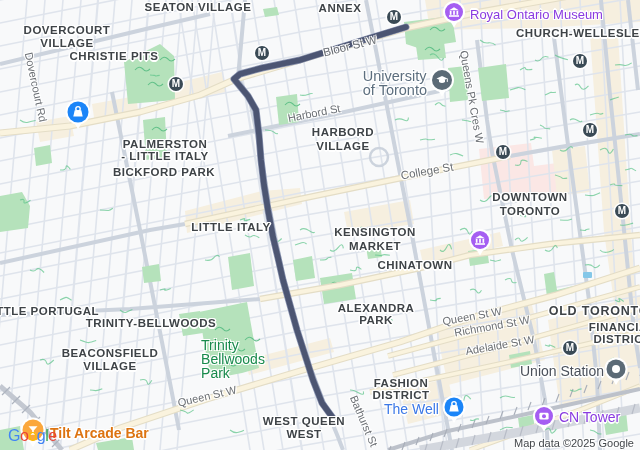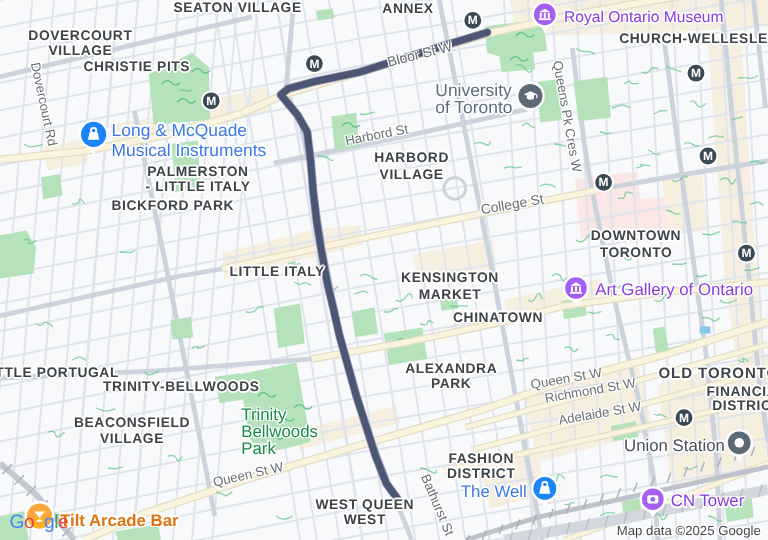--- a/index.html
+++ b/index.html
@@ -390,21 +390,21 @@
 <div class="hood" style="left:114px;top:56px;font-size:11.5px;letter-spacing:0.5px;color:#3e4347">CHRISTIE PITS</div>
 
 <div class="hood" style="left:340px;top:8px;font-size:11.5px;letter-spacing:0.5px;color:#3e4347">ANNEX</div>
 
 <div class="hood" style="left:582px;top:33px;font-size:11.5px;letter-spacing:0.5px;color:#3e4347">CHURCH-WELLESLEY</div>
 
 <div class="hood" style="left:165px;top:144px;font-size:11.5px;letter-spacing:0.5px;color:#3e4347">PALMERSTON</div>
 
 <div class="hood" style="left:165px;top:156px;font-size:11.5px;letter-spacing:0.5px;color:#3e4347">- LITTLE ITALY</div>
 
-<div class="hood" style="left:144px;top:172px;font-size:11.5px;letter-spacing:0.5px;color:#3e4347">BICKFORD PARK</div>
+<div class="hood" style="left:164px;top:172px;font-size:11.5px;letter-spacing:0.5px;color:#3e4347">BICKFORD PARK</div>
 
 <div class="hood" style="left:343px;top:132px;font-size:11.5px;letter-spacing:0.5px;color:#3e4347">HARBORD</div>
 
 <div class="hood" style="left:343px;top:146px;font-size:11.5px;letter-spacing:0.5px;color:#3e4347">VILLAGE</div>
 
 <div class="hood" style="left:231px;top:227px;font-size:11.5px;letter-spacing:0.5px;color:#3e4347">LITTLE ITALY</div>
 
 <div class="hood" style="left:375px;top:232px;font-size:11.5px;letter-spacing:0.5px;color:#3e4347">KENSINGTON</div>
 
 <div class="hood" style="left:375px;top:246px;font-size:11.5px;letter-spacing:0.5px;color:#3e4347">MARKET</div>
@@ -577,25 +577,23 @@
 
 <g>
         <circle cx="570" cy="348" r="8.6" fill="#fff"></circle>
         <circle cx="570" cy="348" r="7" fill="#3a4a55"></circle>
 <text x="570" y="351.4" text-anchor="middle" font-family="Liberation Sans,sans-serif" font-size="10" font-weight="bold" fill="#fff">M</text>
       </g>
 </svg>
 
 <div class="poi" style="left:470px;top:14px;color:#8a3be0;font-size:13px;transform:translateY(-50%);font-weight:normal">Royal Ontario Museum</div>
 
-<div class="poi" style="left:93px;top:118px;color:#3b78e7;font-size:14.5px;line-height:17px;transform:translateY(-50%)">Long &amp; McQuade<br>Musical Instruments</div>
 
 <div class="poi" style="left:427px;top:83px;color:#5c6e7e;font-size:14.5px;text-align:left;line-height:14px;transform:translate(-100%,-50%)">University<br>of Toronto</div>
 
-<div class="poi" style="left:496px;top:241px;color:#8a3be0;font-size:14px;transform:translateY(-50%);font-weight:normal">Art Gallery of Ontario</div>
 
 <div class="poi" style="left:384px;top:409px;color:#3b78e7;font-size:14px;transform:translateY(-50%);font-weight:normal">The Well</div>
 
 <div class="poi" style="left:559px;top:417px;color:#8a3be0;font-size:14px;transform:translateY(-50%);font-weight:normal">CN Tower</div>
 
 <div class="poi" style="left:520px;top:371px;color:#4a505a;font-size:14px;transform:translateY(-50%);font-weight:normal">Union Station</div>
 
 <div class="poi" style="left:50px;top:433px;color:#dd7411;font-size:14px;transform:translateY(-50%);font-weight:bold">Tilt Arcade Bar</div>
 
 <div style="position:absolute;left:8px;top:427px;font-size:16px;font-weight:normal;letter-spacing:-0.5px;">

